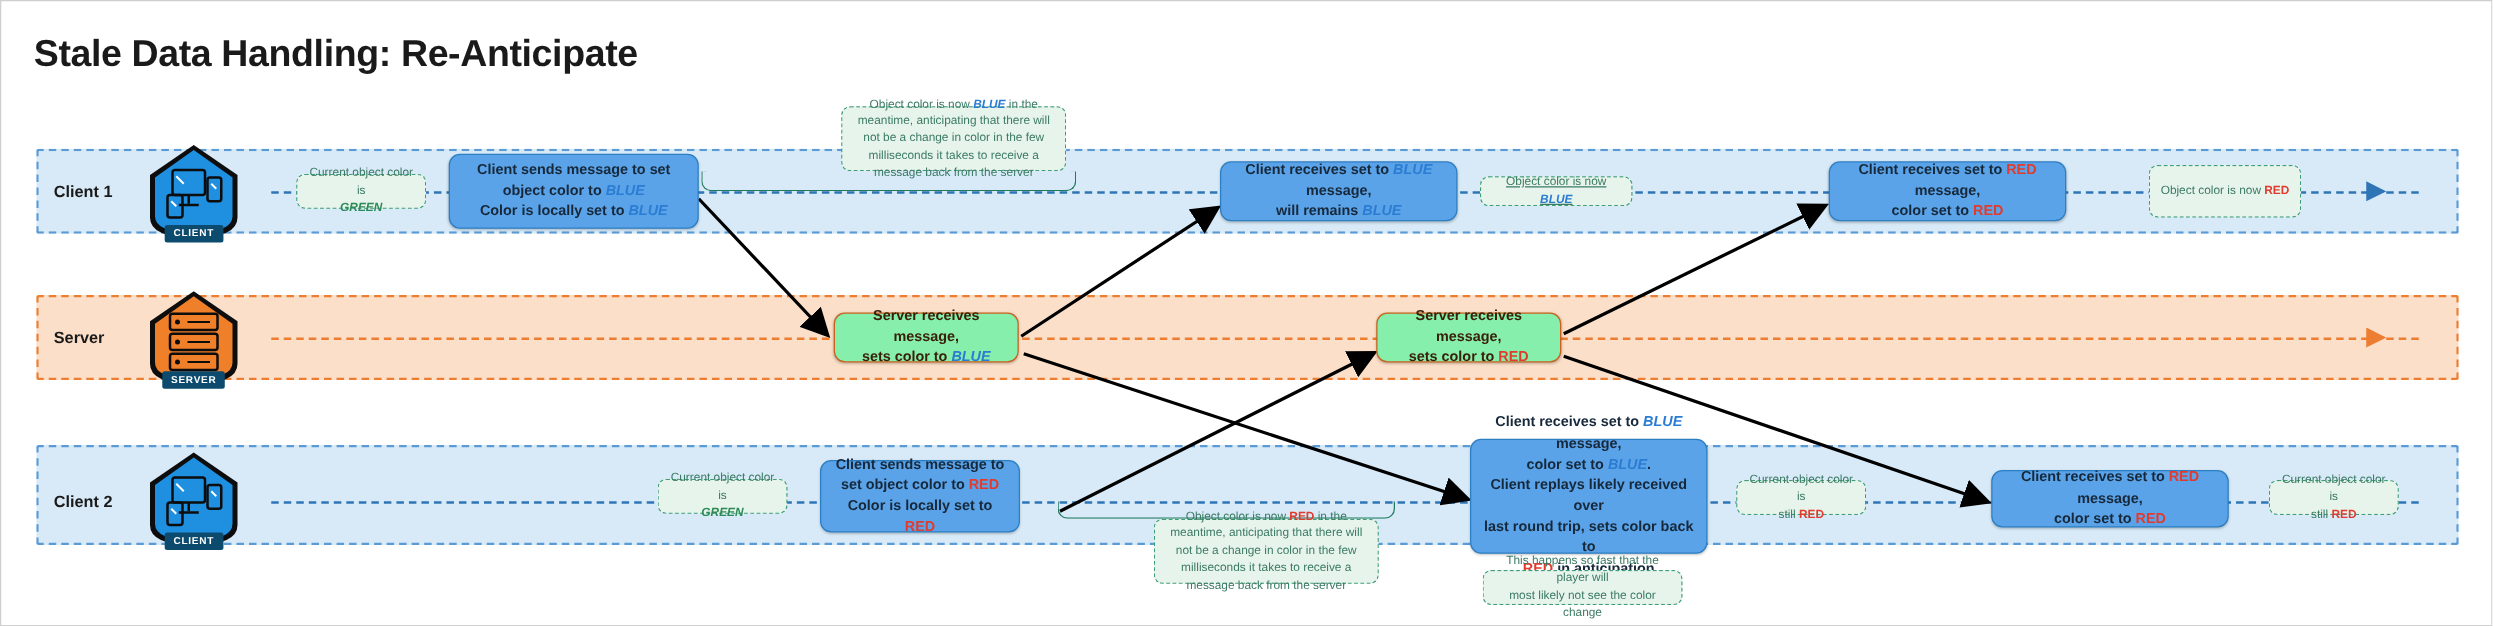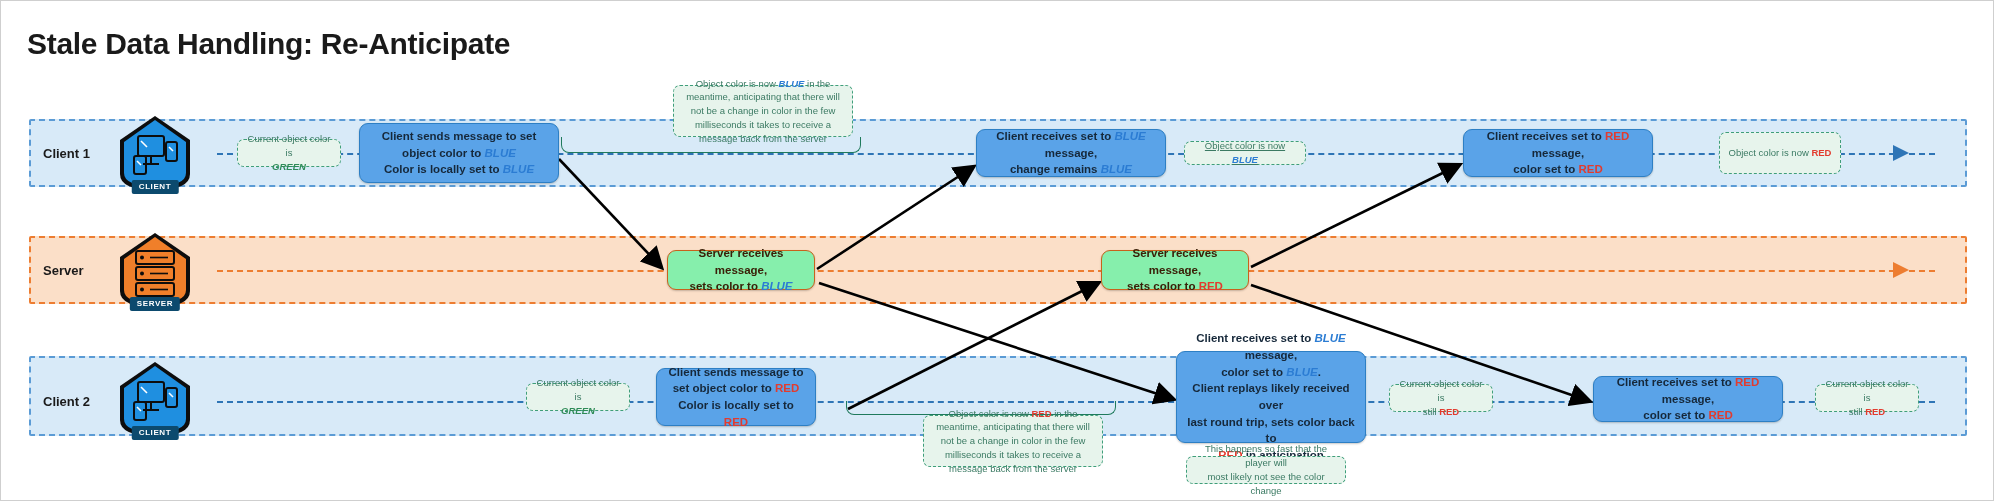--- a/index.html
+++ b/index.html
@@ -222,21 +222,21 @@
       <span>Object color is now </span><span class="c-blue">BLUE</span><span> in the meantime, anticipating that there will not be a change in color in the few milliseconds it takes to receive a message back from the server</span>
     </span>
   </div>
   <div class="leader" style="left:560px; top:136px; width:300px; height:16px; border-top:none;"></div>
 
   <div class="box blue" style="left:975px; top:152px; width:190px; height:48px;">
     <div>
       <span>Client receives set to </span><span class="c-blue">BLUE</span><span> message,</span>
     </div>
     <div>
-      <span>change remains </span><span class="c-blue">BLUE</span>
+      <span>will remains </span><span class="c-blue">BLUE</span>
     </div>
   </div>
 
   <div class="note mid" style="left:1183px; top:152px; width:122px; height:24px;text-decoration:underline;">
     <span>
       <span>Object color is now </span><span class="c-blue">BLUE</span>
     </span>
   </div>
 
   <div class="box blue" style="left:1462px; top:152px; width:190px; height:48px;">

